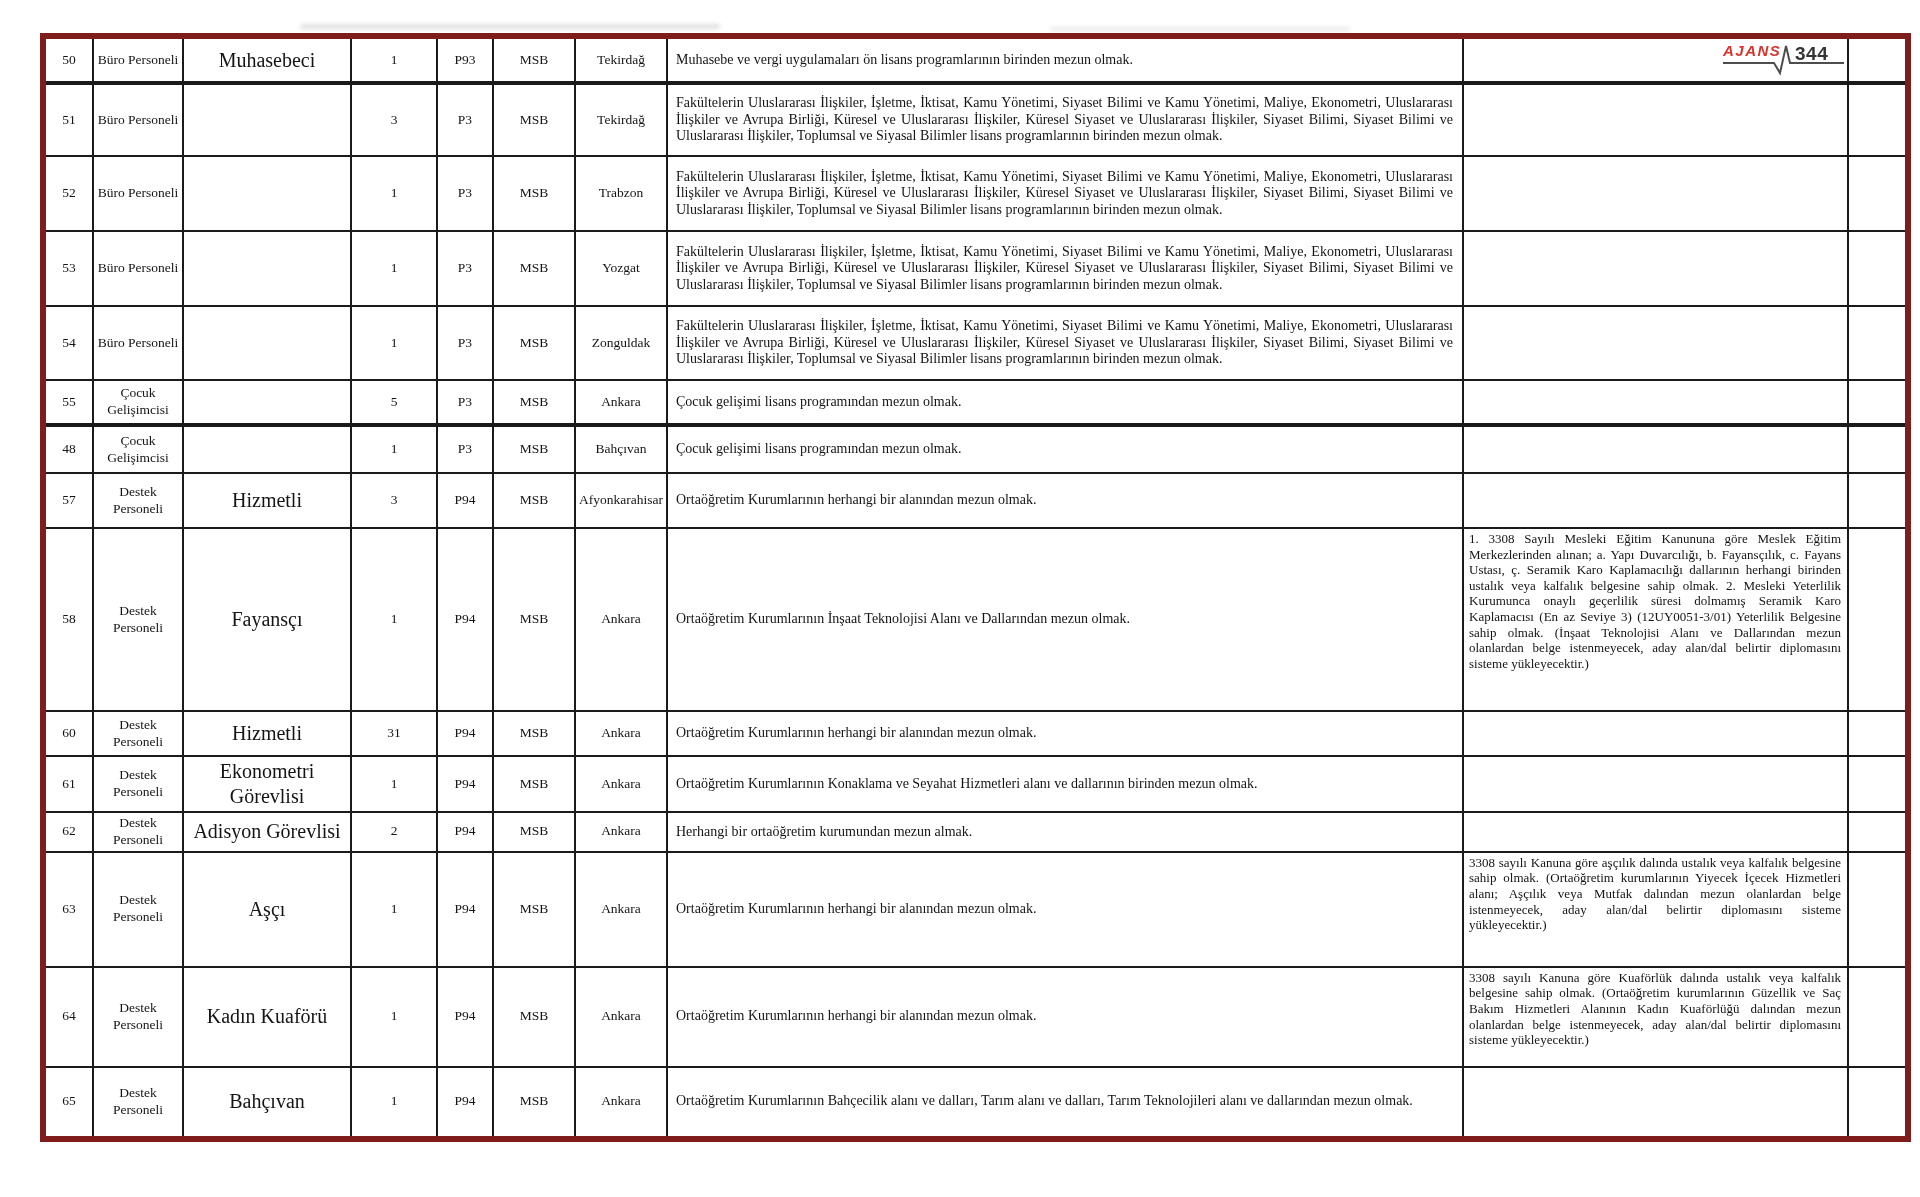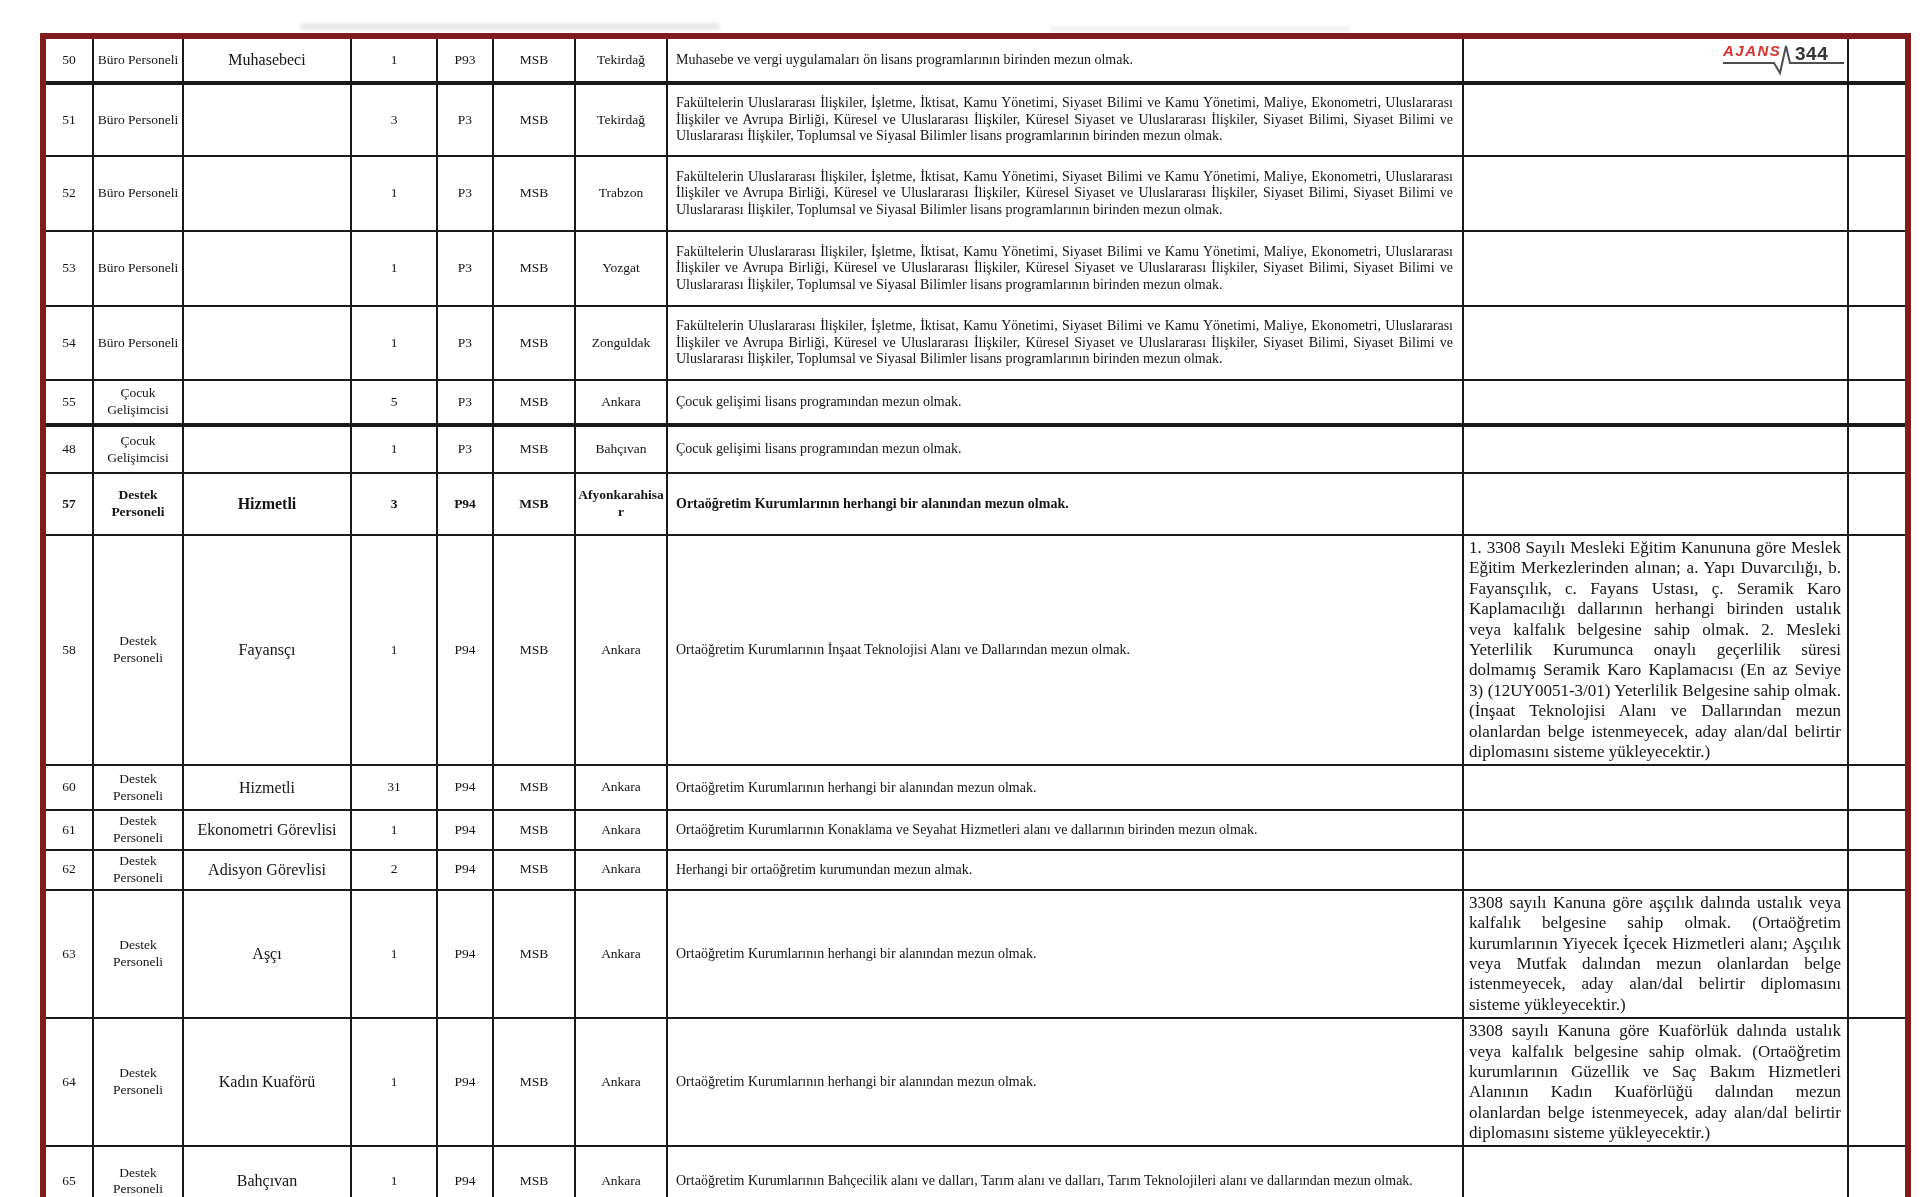--- a/index.html
+++ b/index.html
@@ -26,30 +26,30 @@
     overflow:hidden;
     word-wrap:break-word;
   }
   tr.heavy td{ border-bottom-width:4px; }
   .c-no, .c-cat, .c-title, .c-count, .c-code, .c-org, .c-city{
     text-align:center;
     font-size:13.5px;
     line-height:1.25;
     padding:2px 2px;
   }
-  .c-title{ font-size:16px; }
+  .c-title{ font-size:20px; }
   .c-req{
     text-align:justify;
     font-size:14px;
     line-height:1.18;
     padding:2px 9px 2px 8px;
   }
   .c-note{
     text-align:justify;
-    font-size:17px;
+    font-size:13px;
     line-height:1.2;
     padding:2px 6px 2px 5px;
     vertical-align:top;
   }
   .c-empty{ background:#ffffff; }
   
   .logo{
     position:absolute;
     left:1722px; top:36px;
     width:124px; height:42px;
@@ -165,21 +165,21 @@
     <td class="c-cat">Çocuk Gelişimcisi</td>
     <td class="c-title"></td>
     <td class="c-count">1</td>
     <td class="c-code">P3</td>
     <td class="c-org">MSB</td>
     <td class="c-city">Bahçıvan</td>
     <td class="c-req">Çocuk gelişimi lisans programından mezun olmak.</td>
     <td class="c-note"></td>
     <td class="c-empty"></td>
   </tr>
-        <tr style="height: 62px; font-weight: bold;">
+        <tr style="height: 55px;">
     <td class="c-no">57</td>
     <td class="c-cat">Destek Personeli</td>
     <td class="c-title">Hizmetli</td>
     <td class="c-count">3</td>
     <td class="c-code">P94</td>
     <td class="c-org">MSB</td>
     <td class="c-city">Afyonkarahisar</td>
     <td class="c-req">Ortaöğretim Kurumlarının herhangi bir alanından mezun olmak.</td>
     <td class="c-note"></td>
     <td class="c-empty"></td>

